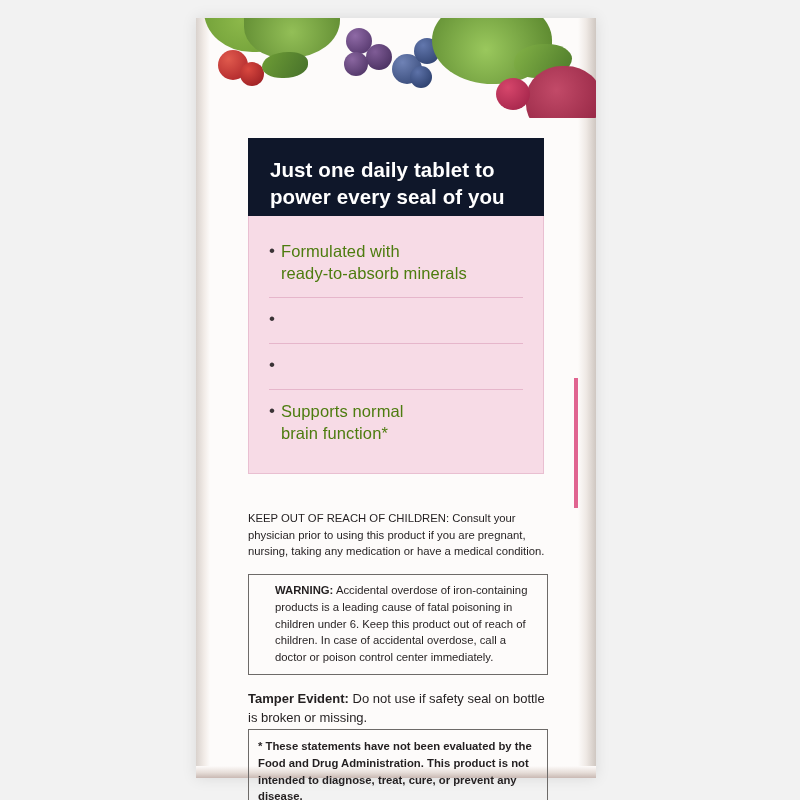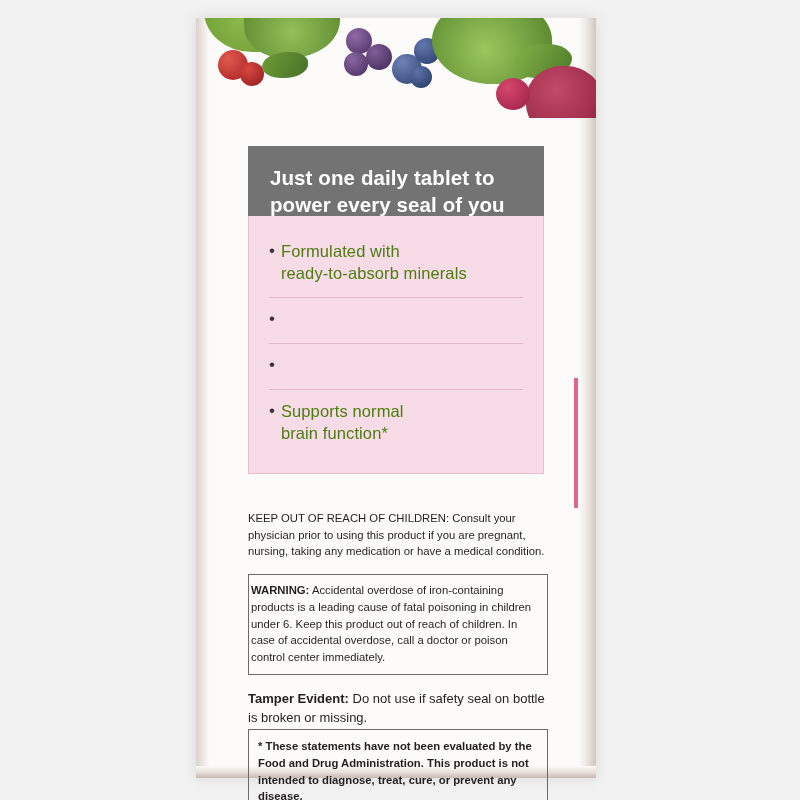--- a/index.html
+++ b/index.html
@@ -60,23 +60,23 @@
   }
   .veg {
     position: absolute;
     border-radius: 50%;
   }
 
   
   .headline {
     position: absolute;
     left: 52px;
-    top: 128px;
+    top: 120px;
     width: 296px;
-    background: #737373;
+    background: #0f172a;
     color: #ffffff;
     padding: 18px 22px 20px 22px;
     box-sizing: border-box;
   }
   .headline-line {
     font-size: 20.5px;
     font-weight: bold;
     line-height: 1.34;
     letter-spacing: 0.1px;
   }
@@ -123,21 +123,21 @@
   }
   .fp-block {
     font-size: 11.3px;
     line-height: 1.48;
     margin-bottom: 14px;
   }
   .fp-block b { font-weight: normal; }
 
   .fp-boxed {
     border: 1px solid #6d6a68;
-    padding: 7px 9px 8px 2px;
+    padding: 7px 9px 8px 26px;
     font-size: 11.3px;
     line-height: 1.48;
     margin-bottom: 14px;
   }
 
   .fp-tamper { font-size: 13px; line-height: 1.48; margin-bottom: 2px; }
 
   .fp-disclaimer {
     border: 1px solid #6d6a68;
     padding: 8px 9px 9px 9px;

